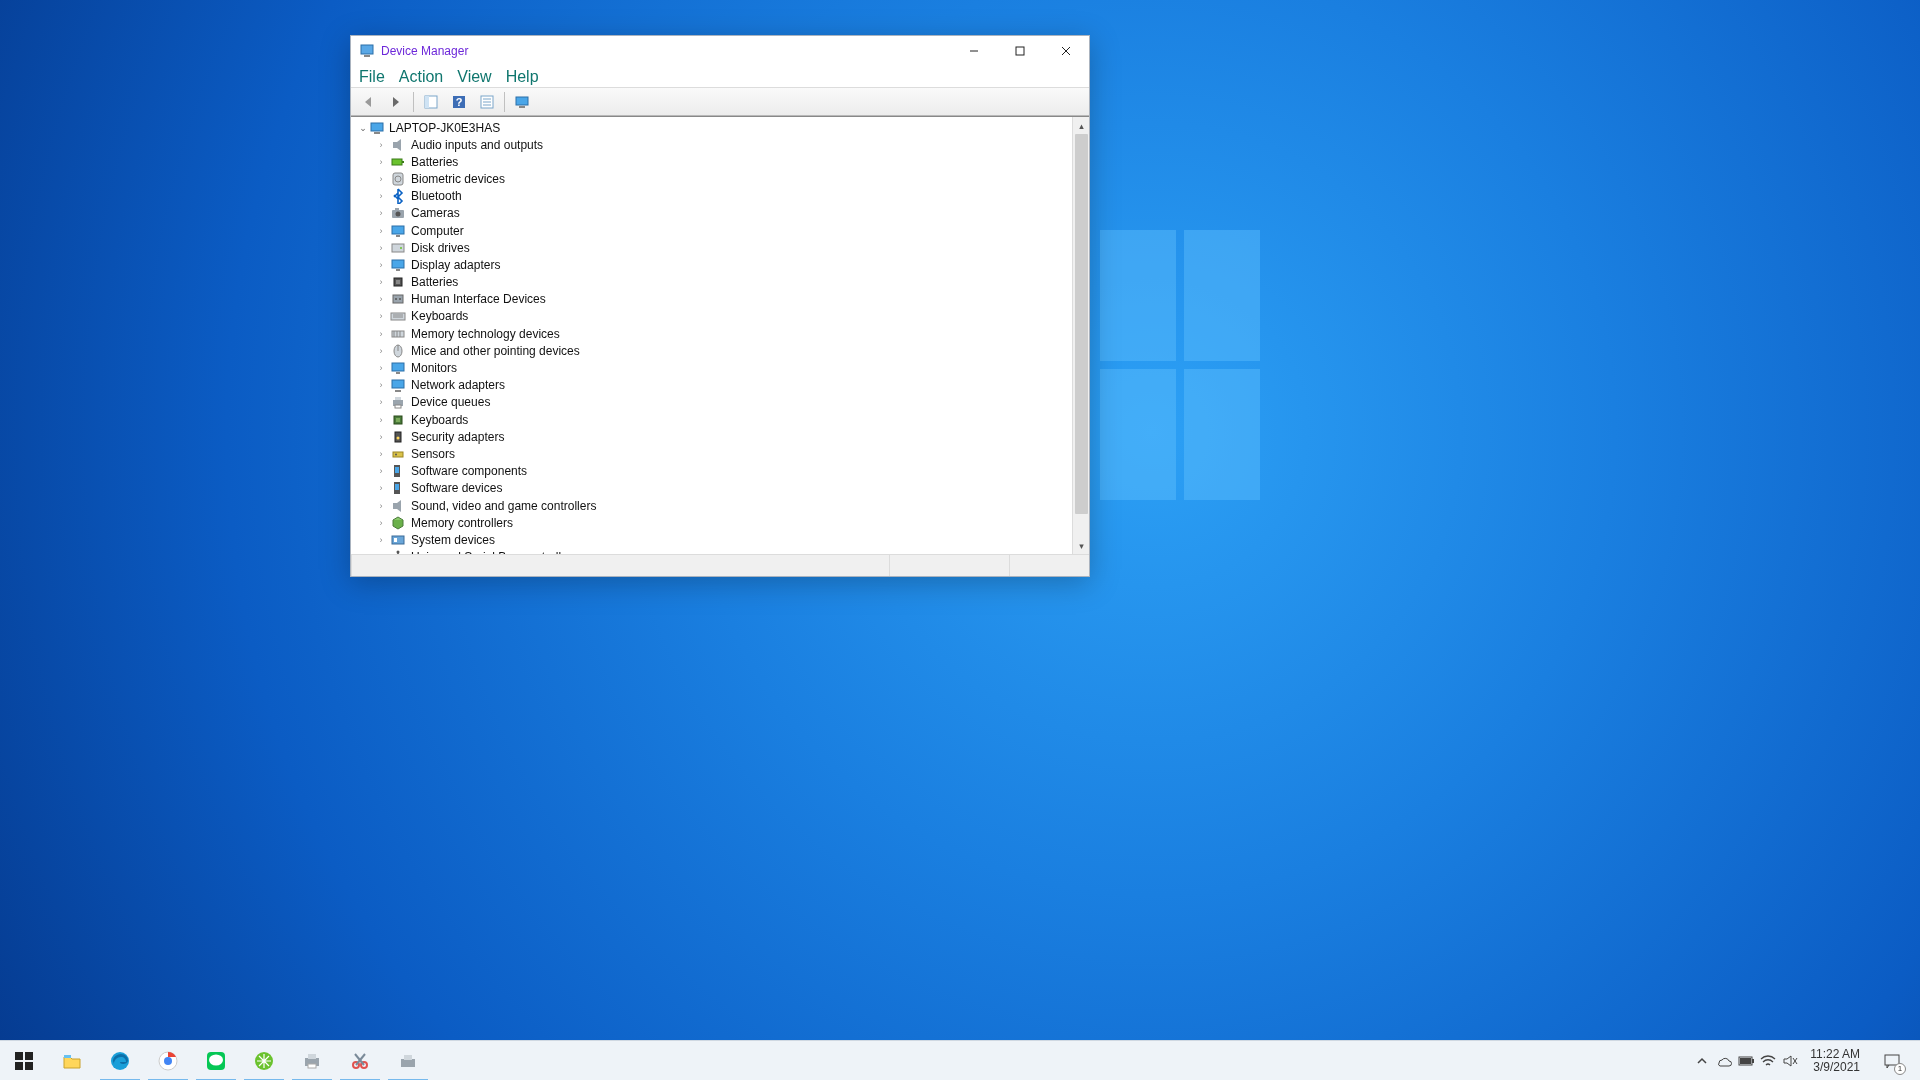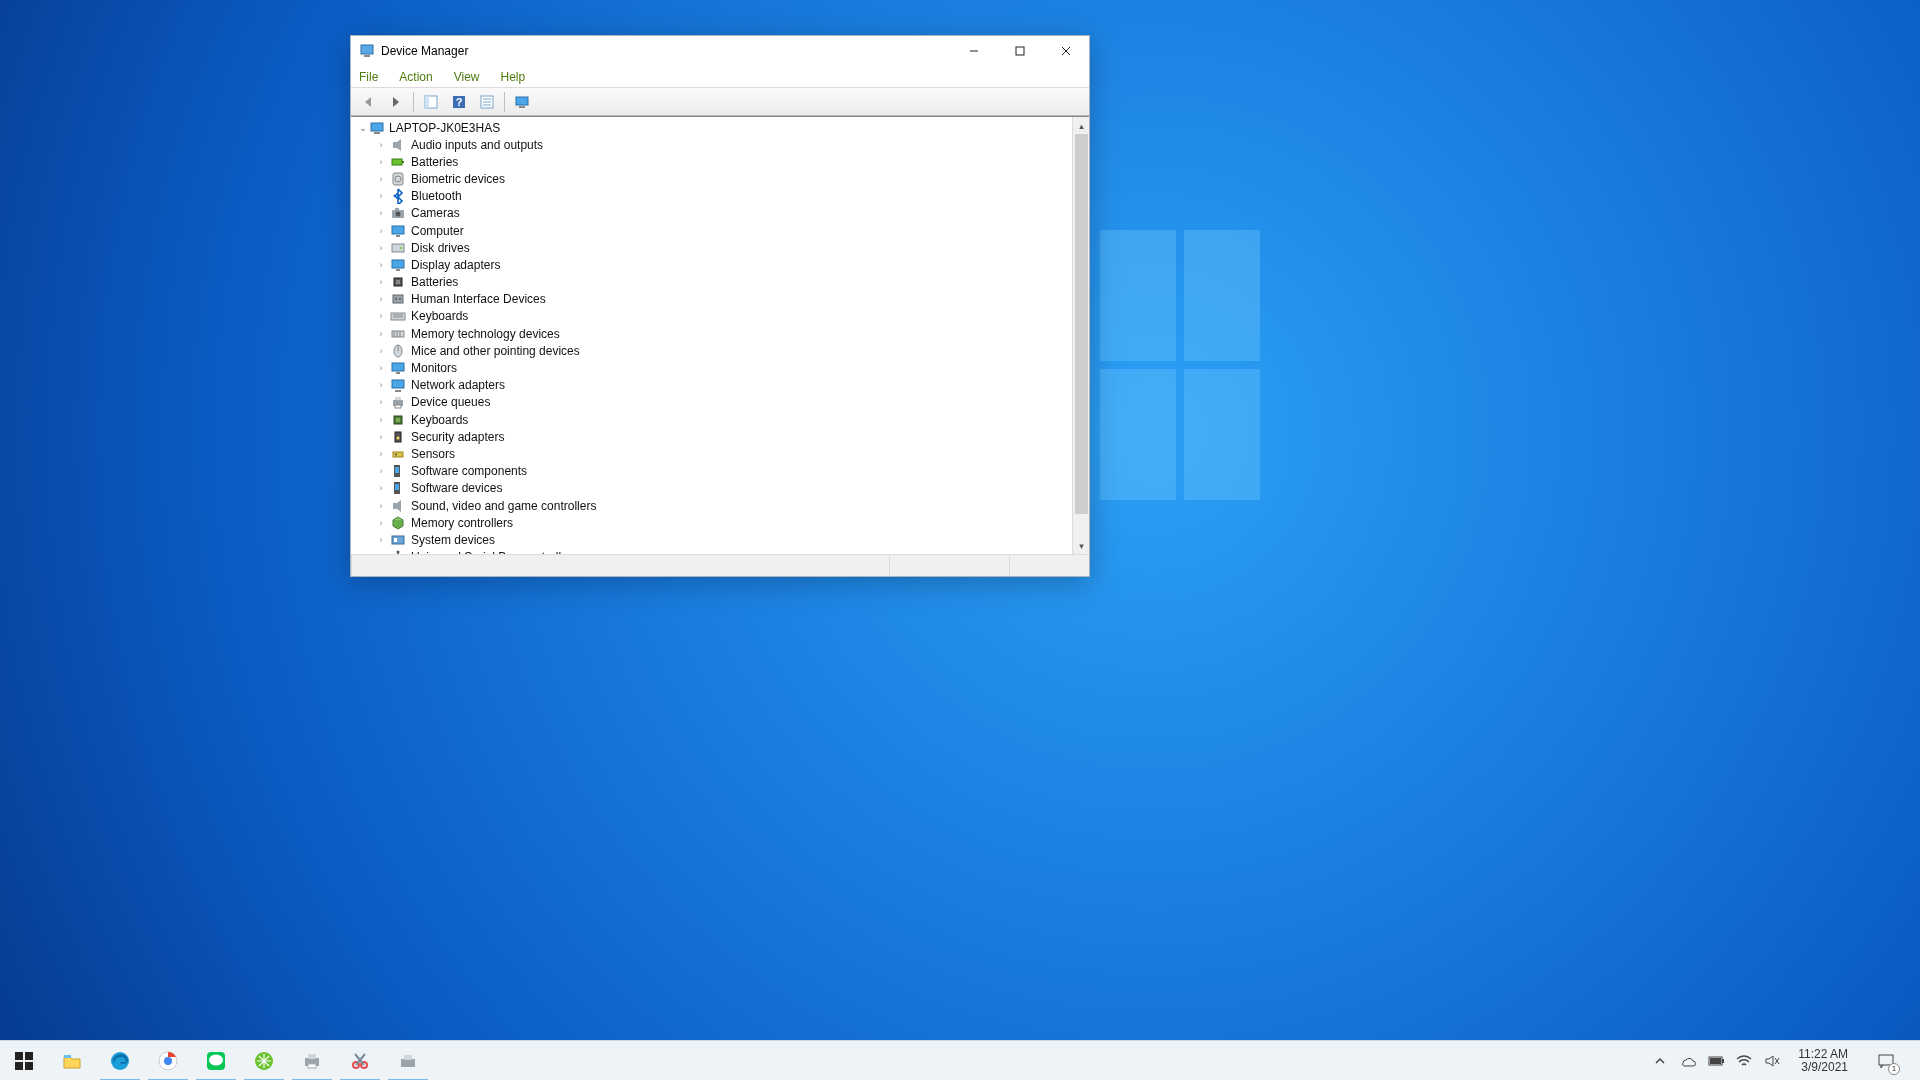--- a/index.html
+++ b/index.html
@@ -37,36 +37,36 @@
     height: 30px;
     display: flex;
     align-items: center;
     background: #fff;
   }
   .titlebar-icon {
     width: 16px; height: 16px;
     margin: 0 6px 0 8px;
     display: inline-flex;
   }
-  .title-text { font-size: 12px; color: #000000; }
+  .title-text { font-size: 12px; color: #6d28d9; }
   .titlebar-spacer { flex: 1; }
   .title-btn {
     width: 46px; height: 30px;
     display: flex; align-items: center; justify-content: center;
     font-size: 11px; color: #222;
   }
 
   .menubar {
     height: 22px;
     display: flex;
     align-items: center;
-    gap: 21px;
+    gap: 14px;
     padding: 0 8px;
-    font-size: 12px;
-    color: #4d7c0f;
+    font-size: 16px;
+    color: #0f766e;
     border-bottom: 1px solid #dcdcdc;
   }
   .menubar span { cursor: default; }
 
   .toolbar {
     height: 28px;
     background: linear-gradient(#fafafa,#ececec);
     border-bottom: 1px solid #b8b8b8;
     display: flex;
     align-items: center;
@@ -145,22 +145,22 @@
   }
   .task-btn {
     width: 48px; height: 40px;
     display:flex;align-items:center;justify-content:center;
     position:relative;
   }
   .task-btn.active::after{
     content:"";position:absolute;bottom:0;left:4px;right:4px;height:2px;background:#76b9ed;
   }
   .tray {
-    margin-left:auto; display:flex; align-items:center; gap:12px;
-    padding-right:14px; color:#333;
+    margin-left:auto; display:flex; align-items:center; gap:6px;
+    padding-right:8px; color:#333;
   }
   .tray-icon{width:16px;height:16px;display:inline-flex;align-items:center;justify-content:center;font-size:12px;}
   .clock{font-size:12px; text-align:right; line-height:13px; padding:0 6px;}
   .action-center{width:40px;height:40px;display:flex;align-items:center;justify-content:center;position:relative;}
   .action-badge{
     position:absolute; bottom:6px; right:6px; width:12px;height:12px;border-radius:50%;
     background:#fff;border:1px solid #888;font-size:8px;display:flex;align-items:center;justify-content:center;
   }
 
   svg{display:block}

